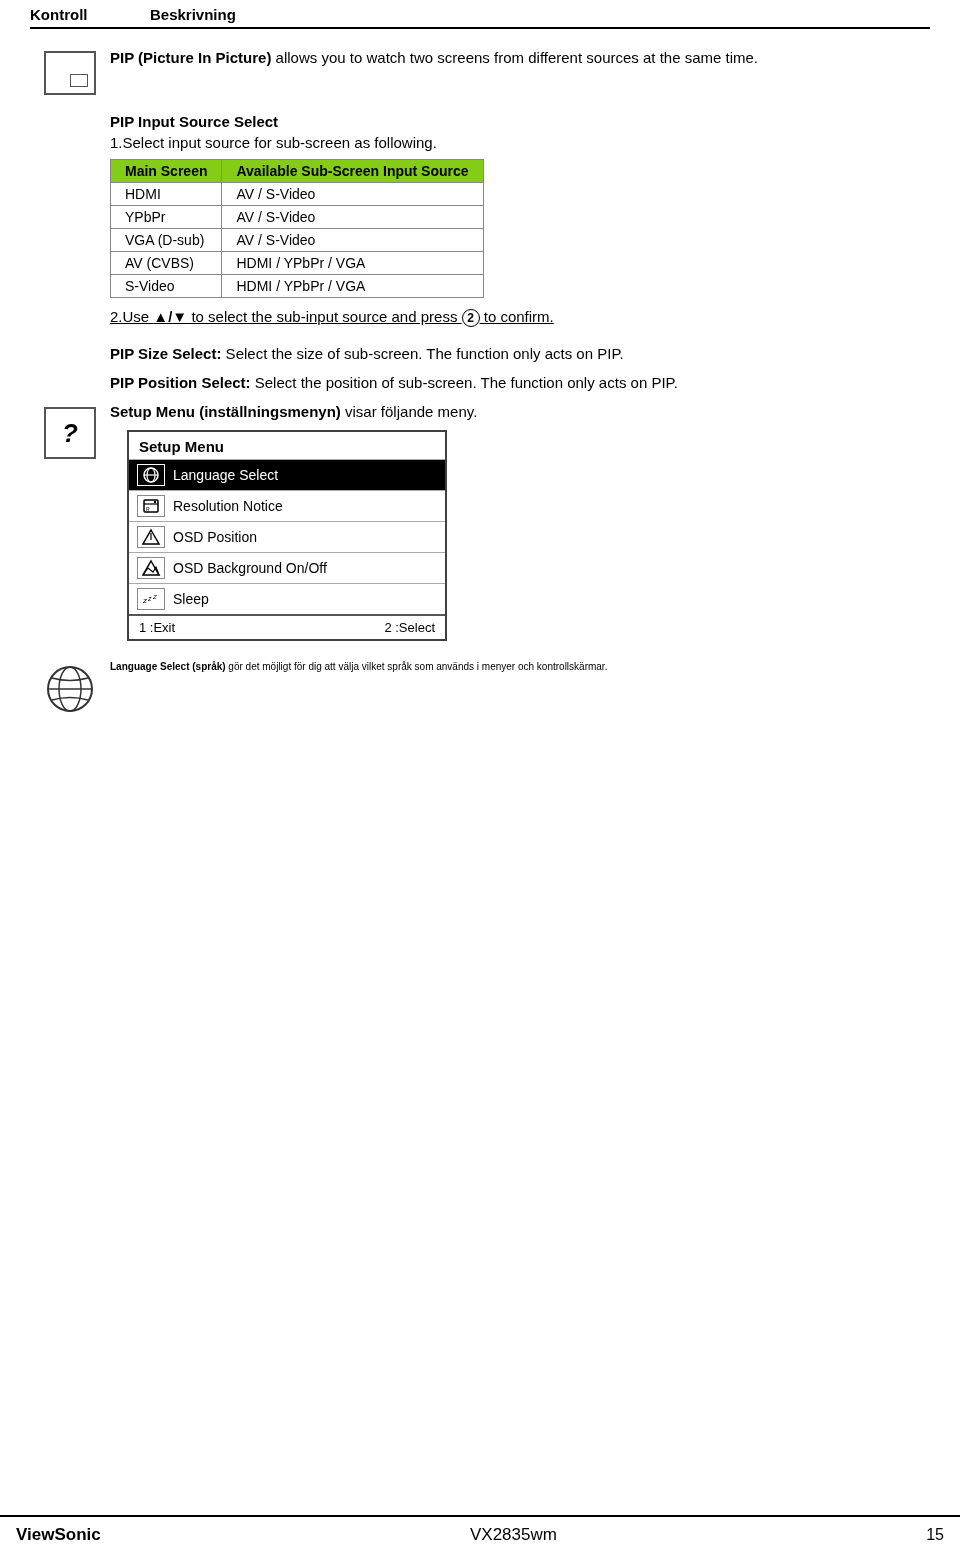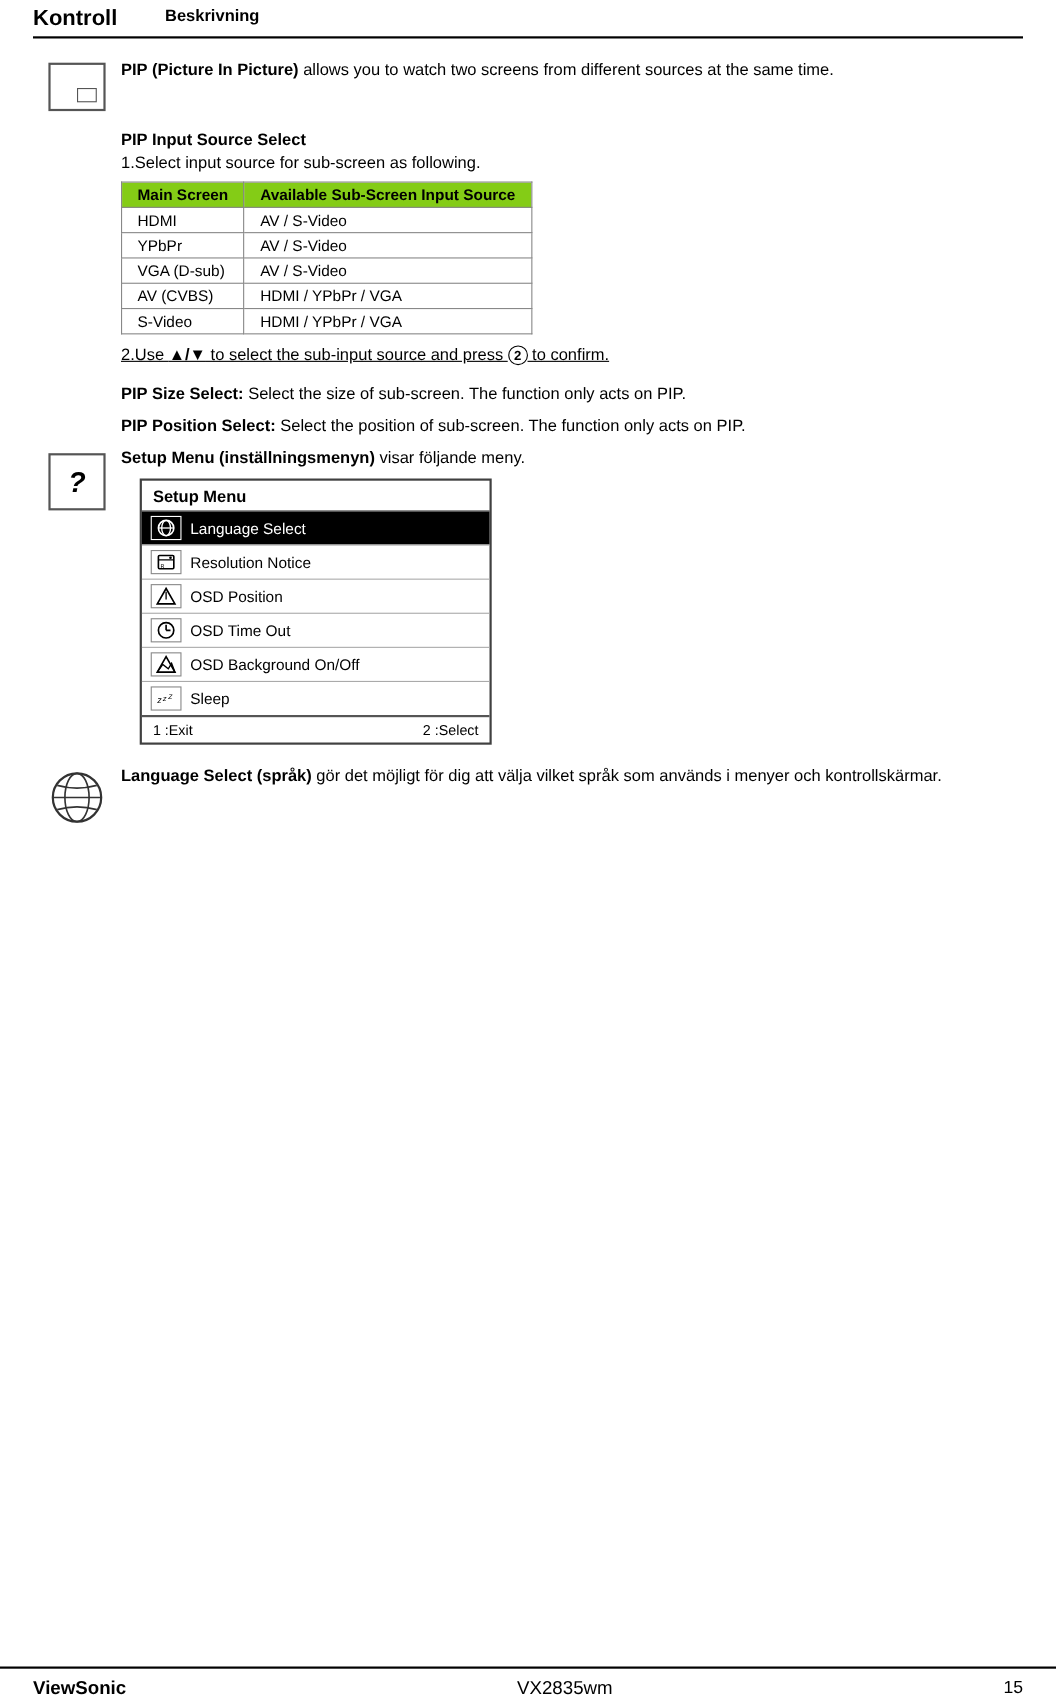--- a/index.html
+++ b/index.html
@@ -16,21 +16,21 @@
     
     .header-row {
       display: flex;
       border-bottom: 2px solid #000;
       padding: 6px 0 4px 0;
       margin: 0 30px;
     }
     .header-col1 {
       width: 120px;
       font-weight: bold;
-      font-size: 20px;
+      font-size: 15px;
     }
     .header-col2 {
       font-weight: bold;
       font-size: 15px;
       text-align: center;
     }
 
     
     .content {
       margin: 0 30px;
@@ -153,21 +153,21 @@
       font-size: 13px;
     }
 
     
     .lang-section {
       display: flex;
       align-items: flex-start;
       margin-bottom: 18px;
     }
     .lang-text {
-      font-size: 15px;
+      font-size: 10px;
       line-height: 1.5;
     }
 
     
     .globe-icon {
       width: 52px;
       height: 52px;
     }
 
     
@@ -207,21 +207,21 @@
     
     .footer {
       position: absolute;
       bottom: 0;
       left: 0;
       right: 0;
       border-top: 2px solid #000;
       display: flex;
       justify-content: space-between;
       align-items: center;
-      padding: 8px 30px;
+      padding: 8px 16px;
     }
     .footer-brand {
       font-weight: bold;
       font-size: 17px;
     }
     .footer-model {
       font-size: 17px;
     }
     .footer-page {
       font-size: 16px;
@@ -347,30 +347,20 @@
                 <svg width="20" height="18" viewBox="0 0 20 18" xmlns="http://www.w3.org/2000/svg">
                   <polygon points="10,2 18,16 2,16" stroke="currentColor" stroke-width="1.5" fill="none"></polygon>
                   <line x1="10" y1="5" x2="10" y2="12" stroke="currentColor" stroke-width="1.2"></line>
                 </svg>
               </div>
               <span>OSD Position</span>
             </div>
             <div class="setup-menu-item">
               <div class="menu-icon">
                 <svg width="20" height="18" viewBox="0 0 20 18" xmlns="http://www.w3.org/2000/svg">
-                  <circle cx="10" cy="9" r="7" stroke="currentColor" stroke-width="1.5" fill="none"></circle>
-                  <line x1="10" y1="9" x2="10" y2="4" stroke="currentColor" stroke-width="1.5"></line>
-                  <line x1="10" y1="9" x2="14" y2="9" stroke="currentColor" stroke-width="1.5"></line>
-                </svg>
-              </div>
-              <span>OSD Time Out</span>
-            </div>
-            <div class="setup-menu-item">
-              <div class="menu-icon">
-                <svg width="20" height="18" viewBox="0 0 20 18" xmlns="http://www.w3.org/2000/svg">
                   <polygon points="10,2 18,16 2,16" stroke="currentColor" stroke-width="1.5" fill="none"></polygon>
                   <polyline points="2,16 7,9 12,13 15,8 18,16" stroke="currentColor" stroke-width="1.2" fill="none"></polyline>
                 </svg>
               </div>
               <span>OSD Background On/Off</span>
             </div>
             <div class="setup-menu-item">
               <div class="menu-icon">
                 <svg width="20" height="18" viewBox="0 0 20 18" xmlns="http://www.w3.org/2000/svg">
                   <text x="2" y="13" font-size="8" fill="currentColor" font-style="italic">z</text>

